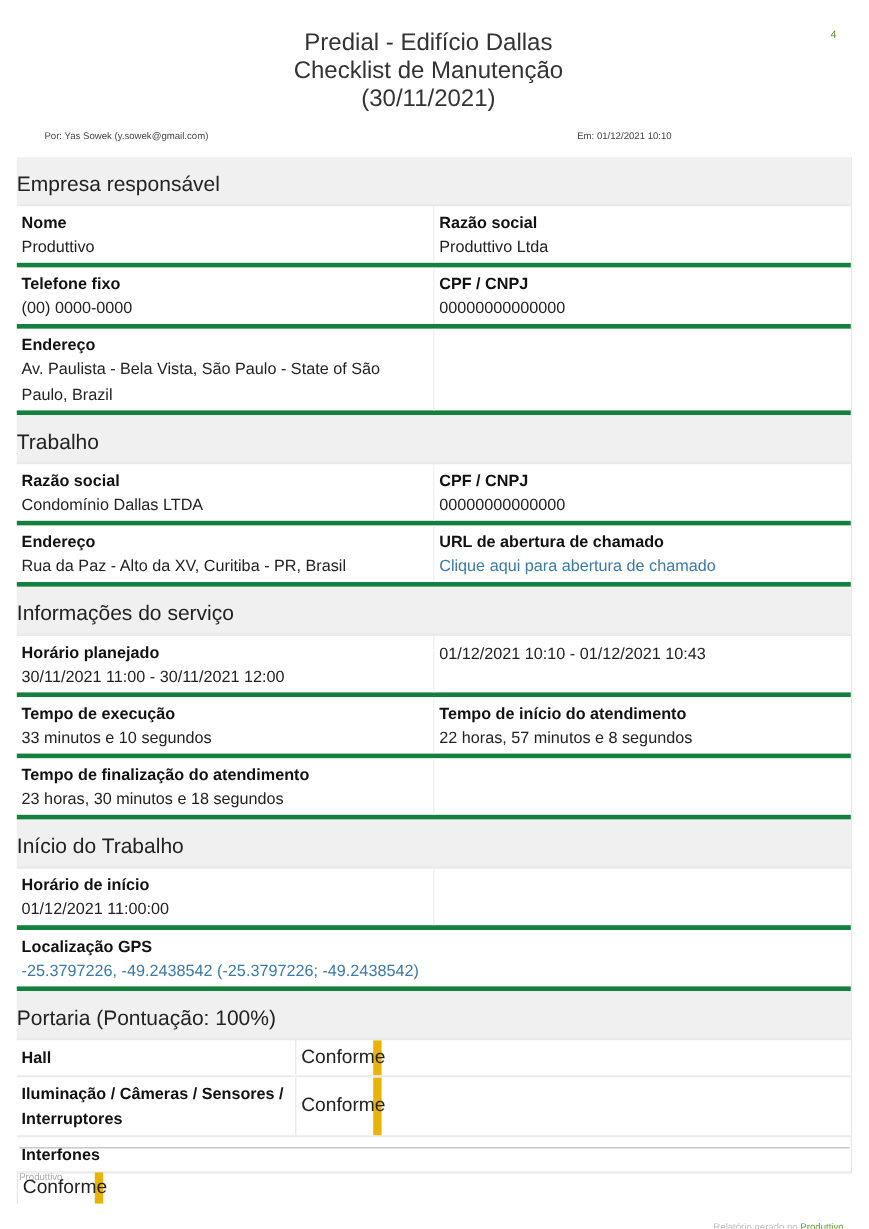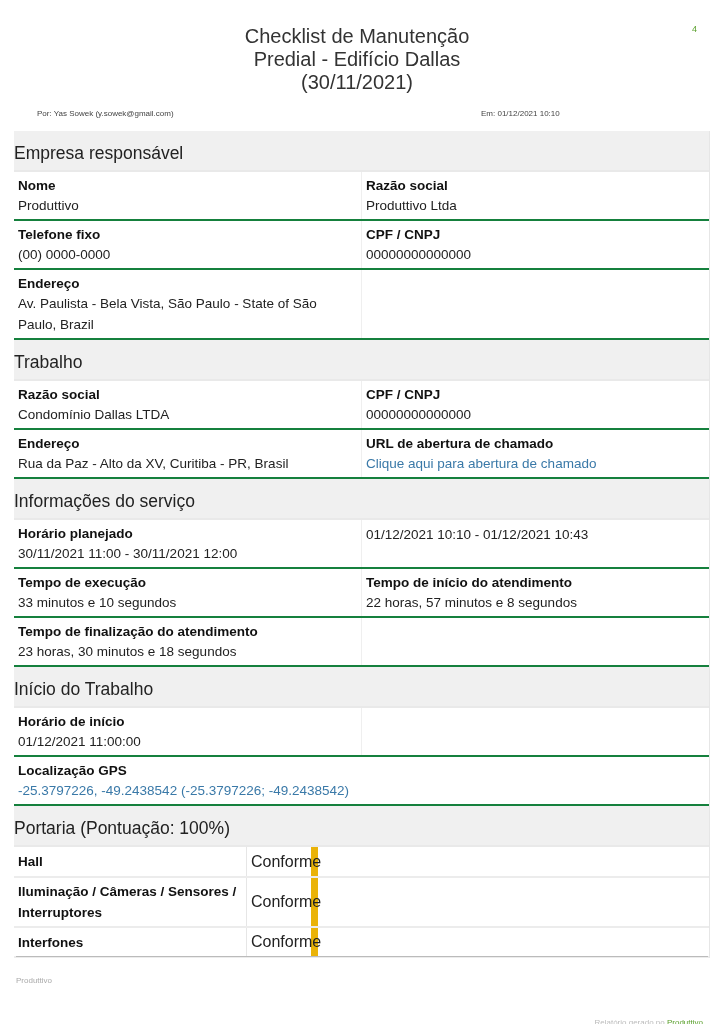--- a/index.html
+++ b/index.html
@@ -29,21 +29,21 @@
   }
   .section-header {
     background: #f0f0f0;
     height: 41px;
     padding: 12px 0 0 0;
     font-size: 17.5px; color: #222;
     border-bottom: 2px solid #e9e9e9;
   }
   .row {
     display: flex;
-    border-bottom: 2px solid #15803d;
+    border-bottom: 4px solid #15803d;
     background: #fff;
   }
   .cell {
     padding: 4px 4px 3px 4px;
     border-left: 1px solid #efefef;
   }
   .cell:first-child { border-left: none; }
   .cell.half { width: 347px; }
   .cell.rest { flex: 1; }
   .cell.full { width: 100%; }
@@ -77,22 +77,22 @@
     font-size: 8px; color: #bbb; margin-top: 42px;
   }
   .footer-right a { color: #5aa02c; text-decoration: underline; }
 </style>
 </head>
 <body>
 
 <div class="page-number">4</div>
 
 <div class="title">
+  <div>Predial - Edifício Dallas</div>
   <div>Checklist de Manutenção</div>
-  <div>Predial - Edifício Dallas</div>
   <div>(30/11/2021)</div>
 </div>
 
 <div class="meta-by">Por: Yas Sowek (y.sowek@gmail.com)</div>
 <div class="meta-at">Em: 01/12/2021 10:10</div>
 
 <div class="report">
 
   <div class="section-header">Empresa responsável</div>
   <div class="row">
@@ -192,21 +192,21 @@
   <div class="check-row" style="height:31px;">
     <div class="check-item">Hall</div>
     <div class="check-status">Conforme</div>
     <div class="check-obs"></div>
   </div>
   <div class="check-row" style="height:50px;">
     <div class="check-item">Iluminação / Câmeras / Sensores / Interruptores</div>
     <div class="check-status">Conforme</div>
     <div class="check-obs"></div>
   </div>
-  <div class="check-row" style="height:30px;">
+  <div class="check-row" style="height:30px;flex-direction:column;">
     <div class="check-item">Interfones</div>
     <div class="check-status">Conforme</div>
     <div class="check-obs"></div>
   </div>
 </div>
 
 <div class="footer-rule"></div>
 <div class="footer-left">Produttivo</div>
 <div class="footer-right">
   <span>Relatório gerado no </span><a>Produttivo</a>

